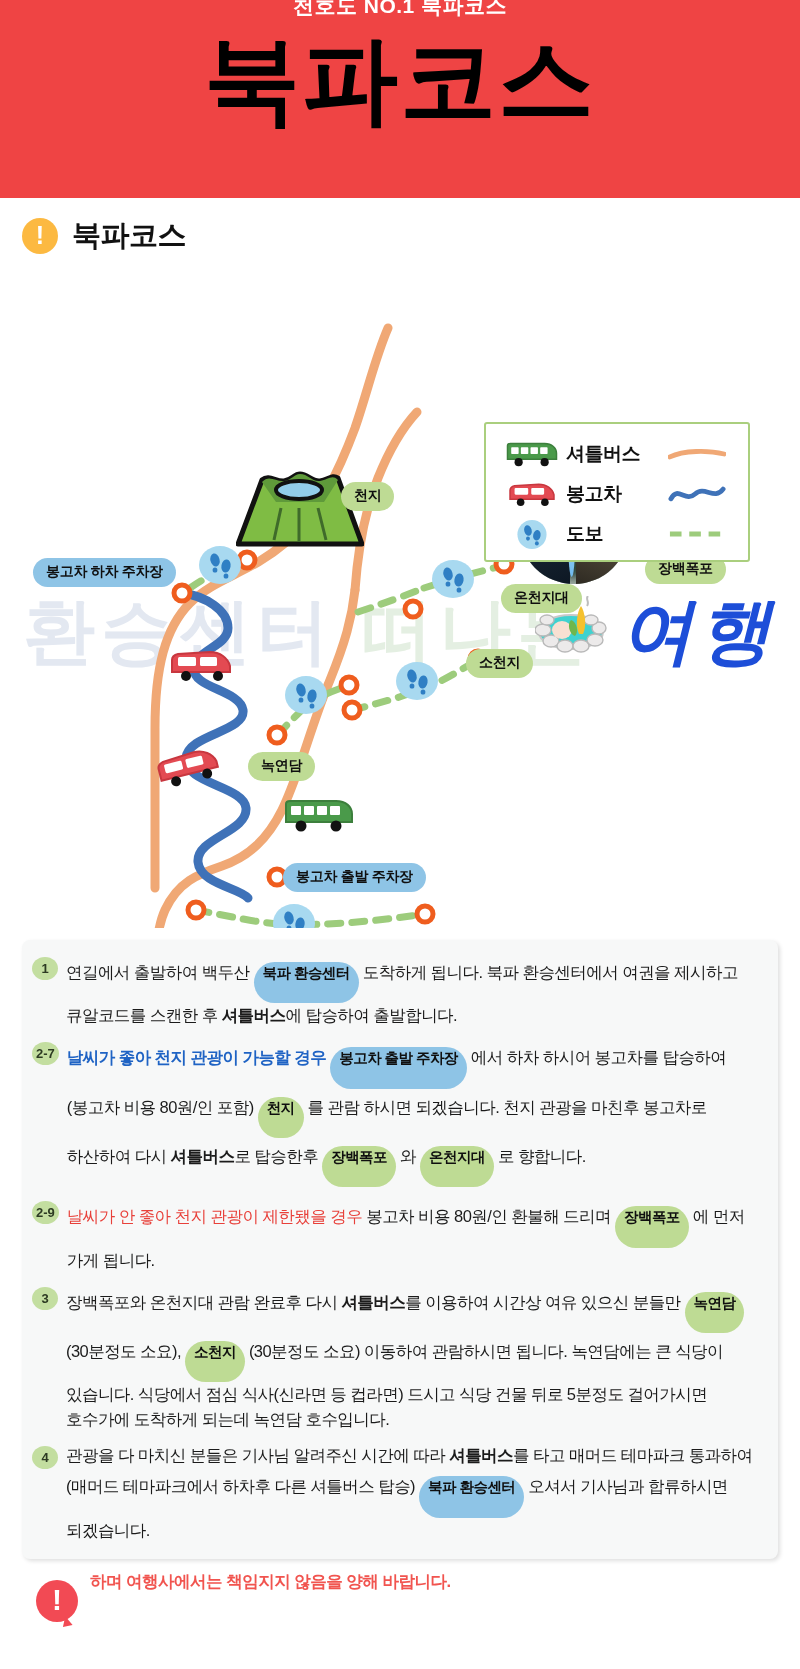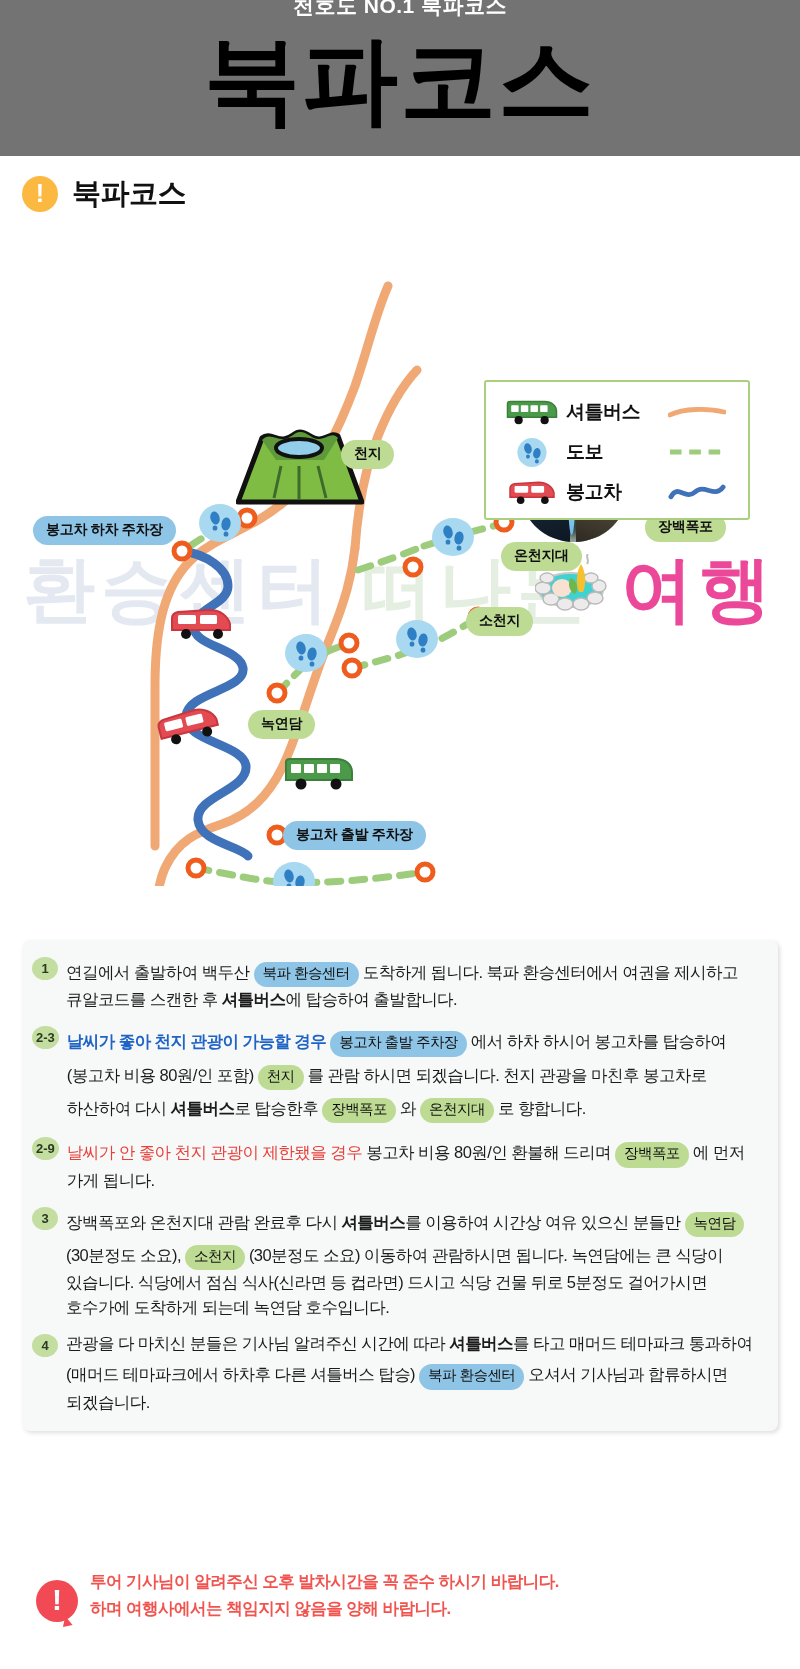--- a/index.html
+++ b/index.html
@@ -13,22 +13,22 @@
     width: 800px;
     height: 1669px;
     overflow: hidden;
     background: #ffffff;
   }
 
   
   .header {
     position: relative;
     width: 800px;
-    height: 156px;
-    background: #737373;
+    height: 198px;
+    background: #ef4444;
     overflow: hidden;
   }
   .header-kicker {
     position: absolute;
     top: -8px;
     left: 0;
     width: 800px;
     text-align: center;
     color: #ffffff;
     font-size: 21px;
@@ -94,21 +94,21 @@
     text-align: center;
     font-size: 72px;
     font-weight: 800;
     letter-spacing: 6px;
     white-space: nowrap;
     pointer-events: none;
     z-index: 1;
   }
   .wm1 { color: #e3e8f1; }
   .wm2 { color: #e4efe2; }
-  .wm3 { color: #ec4899; }
+  .wm3 { color: #1d4ed8; font-style: italic; }
 
   
   .route-svg {
     position: absolute;
     top: 0; left: 0;
     width: 800px; height: 730px;
     z-index: 3;
   }
 
   
@@ -243,23 +243,23 @@
   .step-body {
     font-size: 16.5px;
     line-height: 1.52;
     color: #1b1b1b;
     letter-spacing: -0.55px;
     word-break: keep-all;
   }
   .tag {
     display: inline-block;
     border-radius: 999px;
-    padding: 1px 9px 4px 9px;
+    padding: 1px 9px 20px 9px;
     font-size: 14.5px;
-    font-weight: 400;
+    font-weight: 700;
     line-height: 1.4;
     white-space: nowrap;
     vertical-align: baseline;
     margin-top: 8px;
   }
   .tag.blue  { background: #8ec4e6; color: #0f0f0f; }
   .tag.green { background: #bedb94; color: #0f0f0f; }
   .b { font-weight: 800; }
   .hl-blue { color: #1f63c4; font-weight: 800; }
   .hl-red  { color: #e8403a; font-weight: 400; }
@@ -519,63 +519,63 @@
         <div class="legend-label">셔틀버스</div>
         <div class="legend-sample">
           <svg viewBox="0 0 60 14" width="58" height="14">
             <path d="M2,10 C16,3 42,3 58,7" fill="none" stroke="#f0a875" stroke-width="5" stroke-linecap="round"></path>
           </svg>
         </div>
       </div>
 
       <div class="legend-row">
         <div class="legend-icon">
+          <svg viewBox="0 0 66 34" width="50" height="26">
+            <path d="M4,24 L4,12 C4,9 6,7 10,6 L42,4 C52,4 60,10 62,18 L62,24 Z" fill="#e34a52" stroke="#c8373f" stroke-width="2"></path>
+            <rect x="10" y="9" width="18" height="9" fill="#ffffff" rx="1.5"></rect>
+            <rect x="32" y="9" width="17" height="9" fill="#ffffff" rx="1.5"></rect>
+            <circle cx="18" cy="28" r="5" fill="#111"></circle>
+            <circle cx="50" cy="28" r="5" fill="#111"></circle>
+          </svg>
+        </div>
+        <div class="legend-label">봉고차</div>
+        <div class="legend-sample">
+          <svg viewBox="0 0 60 22" width="58" height="22">
+            <path d="M3,16 C10,2 18,20 28,11 C38,2 48,18 57,6" fill="none" stroke="#3f72b8" stroke-width="5" stroke-linecap="round"></path>
+          </svg>
+        </div>
+      </div>
+
+      <div class="legend-row">
+        <div class="legend-icon">
           <svg viewBox="0 0 42 38" width="34" height="31">
             <circle cx="21" cy="19" r="18" fill="#a8d9f0"></circle>
             <ellipse cx="16" cy="14" rx="4.6" ry="6.6" fill="#2f7fc4" transform="rotate(-14 16 14)"></ellipse>
             <ellipse cx="16" cy="24" rx="2.4" ry="2.6" fill="#2f7fc4"></ellipse>
             <ellipse cx="27" cy="20" rx="4.6" ry="6.6" fill="#2f7fc4" transform="rotate(10 27 20)"></ellipse>
             <ellipse cx="27" cy="30" rx="2.4" ry="2.6" fill="#2f7fc4"></ellipse>
           </svg>
         </div>
         <div class="legend-label">도보</div>
         <div class="legend-sample">
           <svg viewBox="0 0 60 14" width="58" height="14">
             <path d="M2,7 L58,7" fill="none" stroke="#9dcc7c" stroke-width="5" stroke-dasharray="12 8" stroke-linecap="butt"></path>
           </svg>
         </div>
       </div>
-
-      <div class="legend-row">
-        <div class="legend-icon">
-          <svg viewBox="0 0 66 34" width="50" height="26">
-            <path d="M4,24 L4,12 C4,9 6,7 10,6 L42,4 C52,4 60,10 62,18 L62,24 Z" fill="#e34a52" stroke="#c8373f" stroke-width="2"></path>
-            <rect x="10" y="9" width="18" height="9" fill="#ffffff" rx="1.5"></rect>
-            <rect x="32" y="9" width="17" height="9" fill="#ffffff" rx="1.5"></rect>
-            <circle cx="18" cy="28" r="5" fill="#111"></circle>
-            <circle cx="50" cy="28" r="5" fill="#111"></circle>
-          </svg>
-        </div>
-        <div class="legend-label">봉고차</div>
-        <div class="legend-sample">
-          <svg viewBox="0 0 60 22" width="58" height="22">
-            <path d="M3,16 C10,2 18,20 28,11 C38,2 48,18 57,6" fill="none" stroke="#3f72b8" stroke-width="5" stroke-linecap="round"></path>
-          </svg>
-        </div>
-      </div>
     </div>
   </div>
 
   <div class="steps">
     <div class="step">
       <div class="step-num">1</div>
       <div class="step-body">연길에서 출발하여 백두산 <span class="tag blue">북파 환승센터</span> 도착하게 됩니다. 북파 환승센터에서 여권을 제시하고 큐알코드를 스캔한 후 <span class="b">셔틀버스</span>에 탑승하여 출발합니다.</div>
     </div>
     <div class="step">
-      <div class="step-num">2-3</div>
+      <div class="step-num">2-7</div>
       <div class="step-body"><span class="hl-blue">날씨가 좋아 천지 관광이 가능할 경우 </span><span class="tag blue">봉고차 출발 주차장</span> 에서 하차 하시어 봉고차를 탑승하여 (봉고차 비용 80원/인 포함) <span class="tag green">천지</span> 를 관람 하시면 되겠습니다. 천지 관광을 마친후 봉고차로 하산하여 다시 <span class="b">셔틀버스</span>로 탑승한후 <span class="tag green">장백폭포</span> 와 <span class="tag green">온천지대</span> 로 향합니다.</div>
     </div>
     <div class="step">
       <div class="step-num">2-9</div>
       <div class="step-body"><span class="hl-red">날씨가 안 좋아 천지 관광이 제한됐을 경우 </span>봉고차 비용 80원/인 환불해 드리며 <span class="tag green">장백폭포</span> 에 먼저 가게 됩니다.</div>
     </div>
     <div class="step">
       <div class="step-num">3</div>
       <div class="step-body">장백폭포와 온천지대 관람 완료후 다시 <span class="b">셔틀버스</span>를 이용하여 시간상 여유 있으신 분들만 <span class="tag green">녹연담</span> (30분정도 소요), <span class="tag green">소천지</span> (30분정도 소요) 이동하여 관람하시면 됩니다. 녹연담에는 큰 식당이 있습니다. 식당에서 점심 식사(신라면 등 컵라면) 드시고 식당 건물 뒤로 5분정도 걸어가시면 호수가에 도착하게 되는데 녹연담 호수입니다.</div>
     </div>
@@ -583,18 +583,17 @@
       <div class="step-num">4</div>
       <div class="step-body">관광을 다 마치신 분들은 기사님 알려주신 시간에 따라 <span class="b">셔틀버스</span>를 타고 매머드 테마파크 통과하여(매머드 테마파크에서 하차후 다른 셔틀버스 탑승) <span class="tag blue">북파 환승센터</span> 오셔서 기사님과 합류하시면 되겠습니다.</div>
     </div>
   </div>
 
   <div class="warning">
     <div class="warn-bubble">
         <span>!</span>
       </div>
     <div class="warn-text">
-      <div>투어 기사님이 알려주신 오후 발차시간을 꼭 준수 하시기 바랍니다.</div>
       <div>하며 여행사에서는 책임지지 않음을 양해 바랍니다.</div>
     </div>
   </div>
 
 </div>
 
 </body></html>

